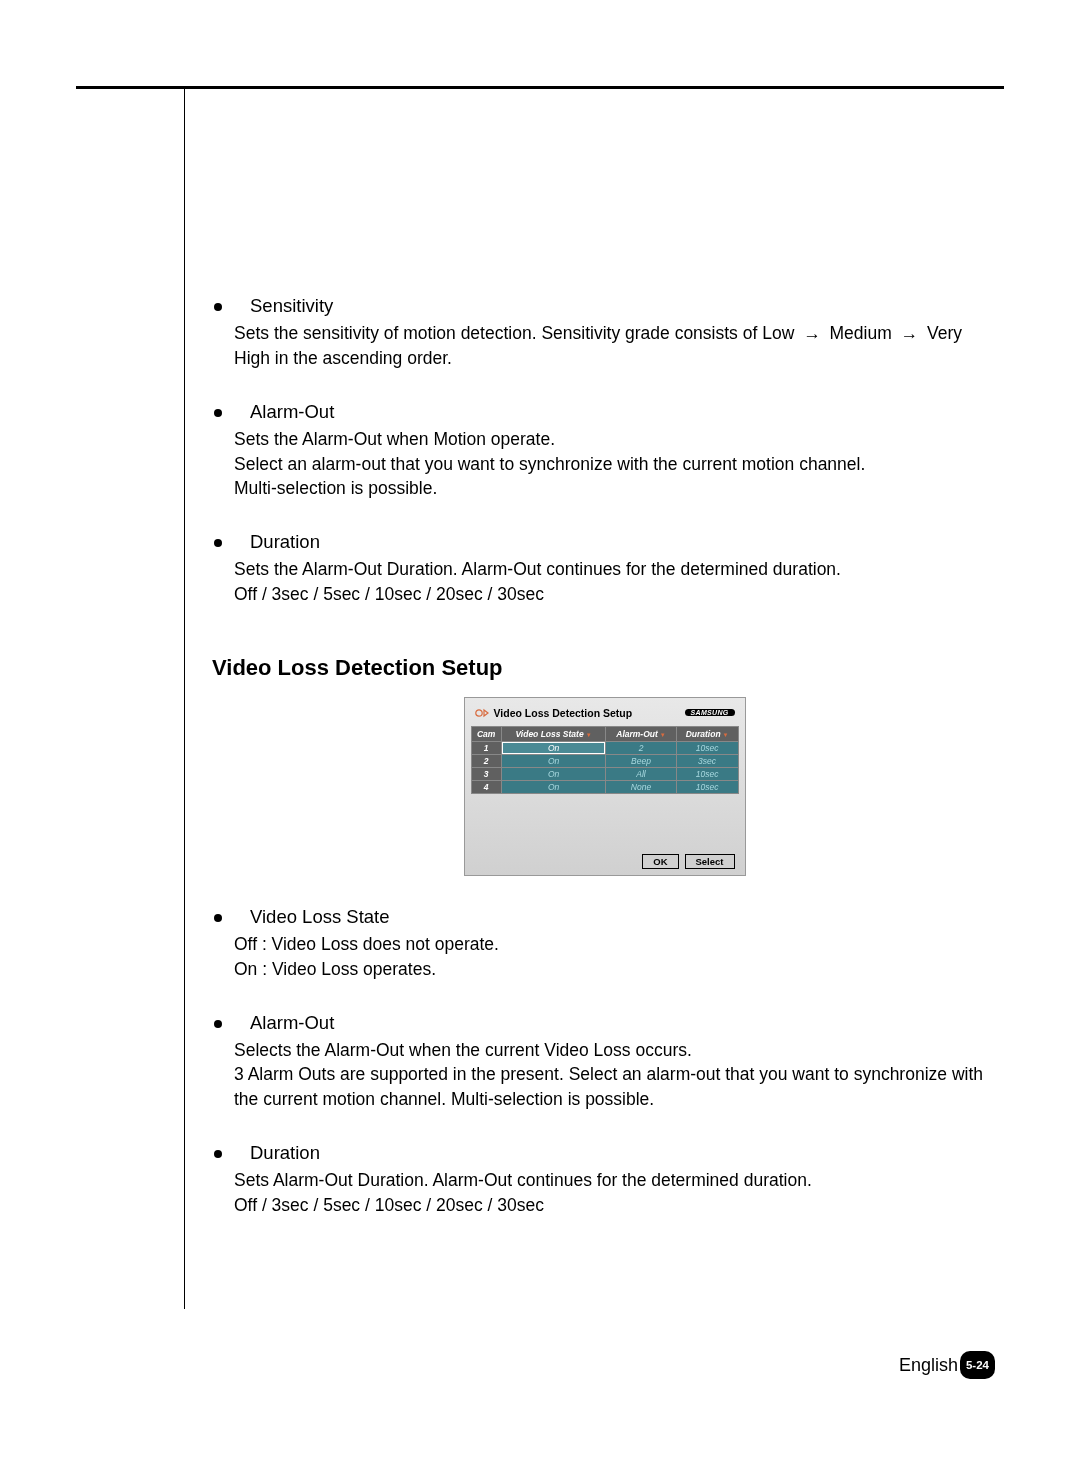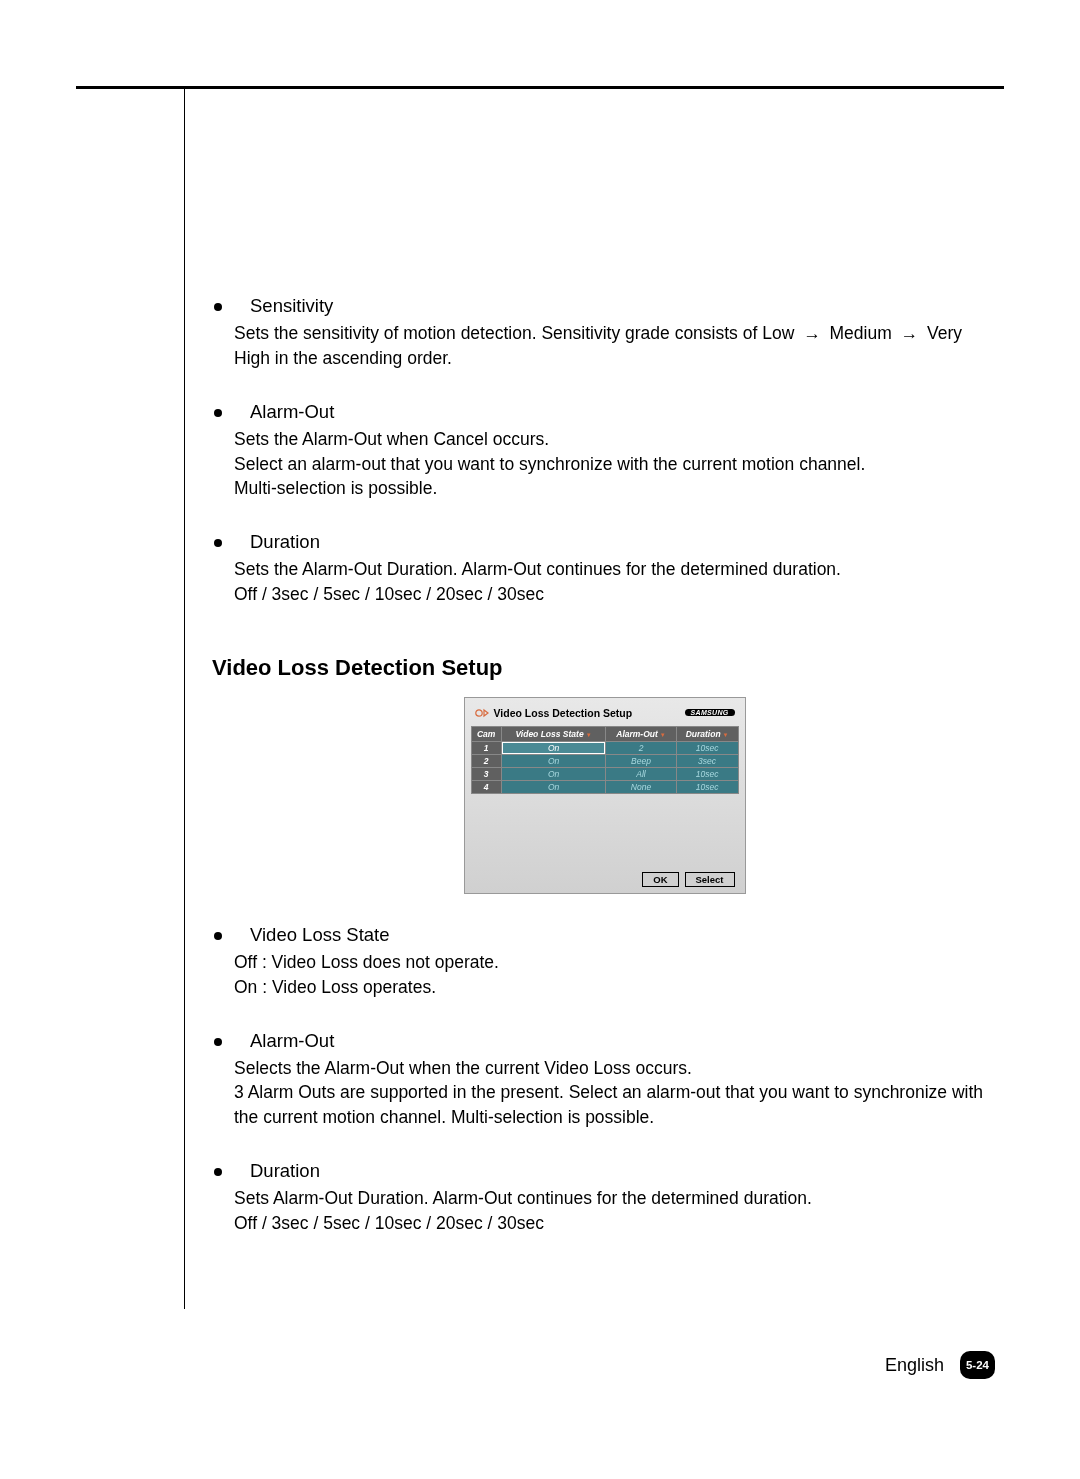--- a/index.html
+++ b/index.html
@@ -158,38 +158,38 @@
       color: #fff !important;
       box-shadow: inset 0 0 0 1px #fff;
     }
     .dialog-spacer {
       height: 60px;
     }
     .dialog-buttons {
       display: flex;
       justify-content: flex-end;
       gap: 6px;
-      margin-top: 18px;
+      margin-top: 0;
       padding-right: 4px;
     }
     .dialog-btn {
       border: 1px solid #000;
       background: #d0d0d0;
       font-size: 9.5px;
       font-weight: bold;
       padding: 1px 10px;
       cursor: pointer;
     }
     .footer {
       position: absolute;
       bottom: 100px;
       right: 85px;
       display: flex;
       align-items: center;
-      gap: 16px;
+      gap: 2px;
       font-size: 18px;
     }
     .page-badge {
       background: #000;
       color: #fff;
       border-radius: 10px;
       padding: 8px 6px;
       font-size: 11.5px;
       font-weight: bold;
     }
@@ -211,21 +211,21 @@
       <span>Sets the sensitivity of motion detection. Sensitivity grade consists of Low </span><span class="arrow">→</span><span> Medium </span><span class="arrow">→</span><span> Very High in the ascending order.</span>
     </div>
   </div>
 
   <div class="bullet-section">
     <div class="bullet-title">
       <span class="bullet-dot"></span>
       <span class="bullet-heading">Alarm-Out</span>
     </div>
     <div class="bullet-body">
-      <div>Sets the Alarm-Out when Cancel occurs.</div>
+      <div>Sets the Alarm-Out when Motion operate.</div>
       <div>Select an alarm-out that you want to synchronize with the current motion channel.</div>
       <div>Multi-selection is possible.</div>
     </div>
   </div>
 
   <div class="bullet-section">
     <div class="bullet-title">
       <span class="bullet-dot"></span>
       <span class="bullet-heading">Duration</span>
     </div>

